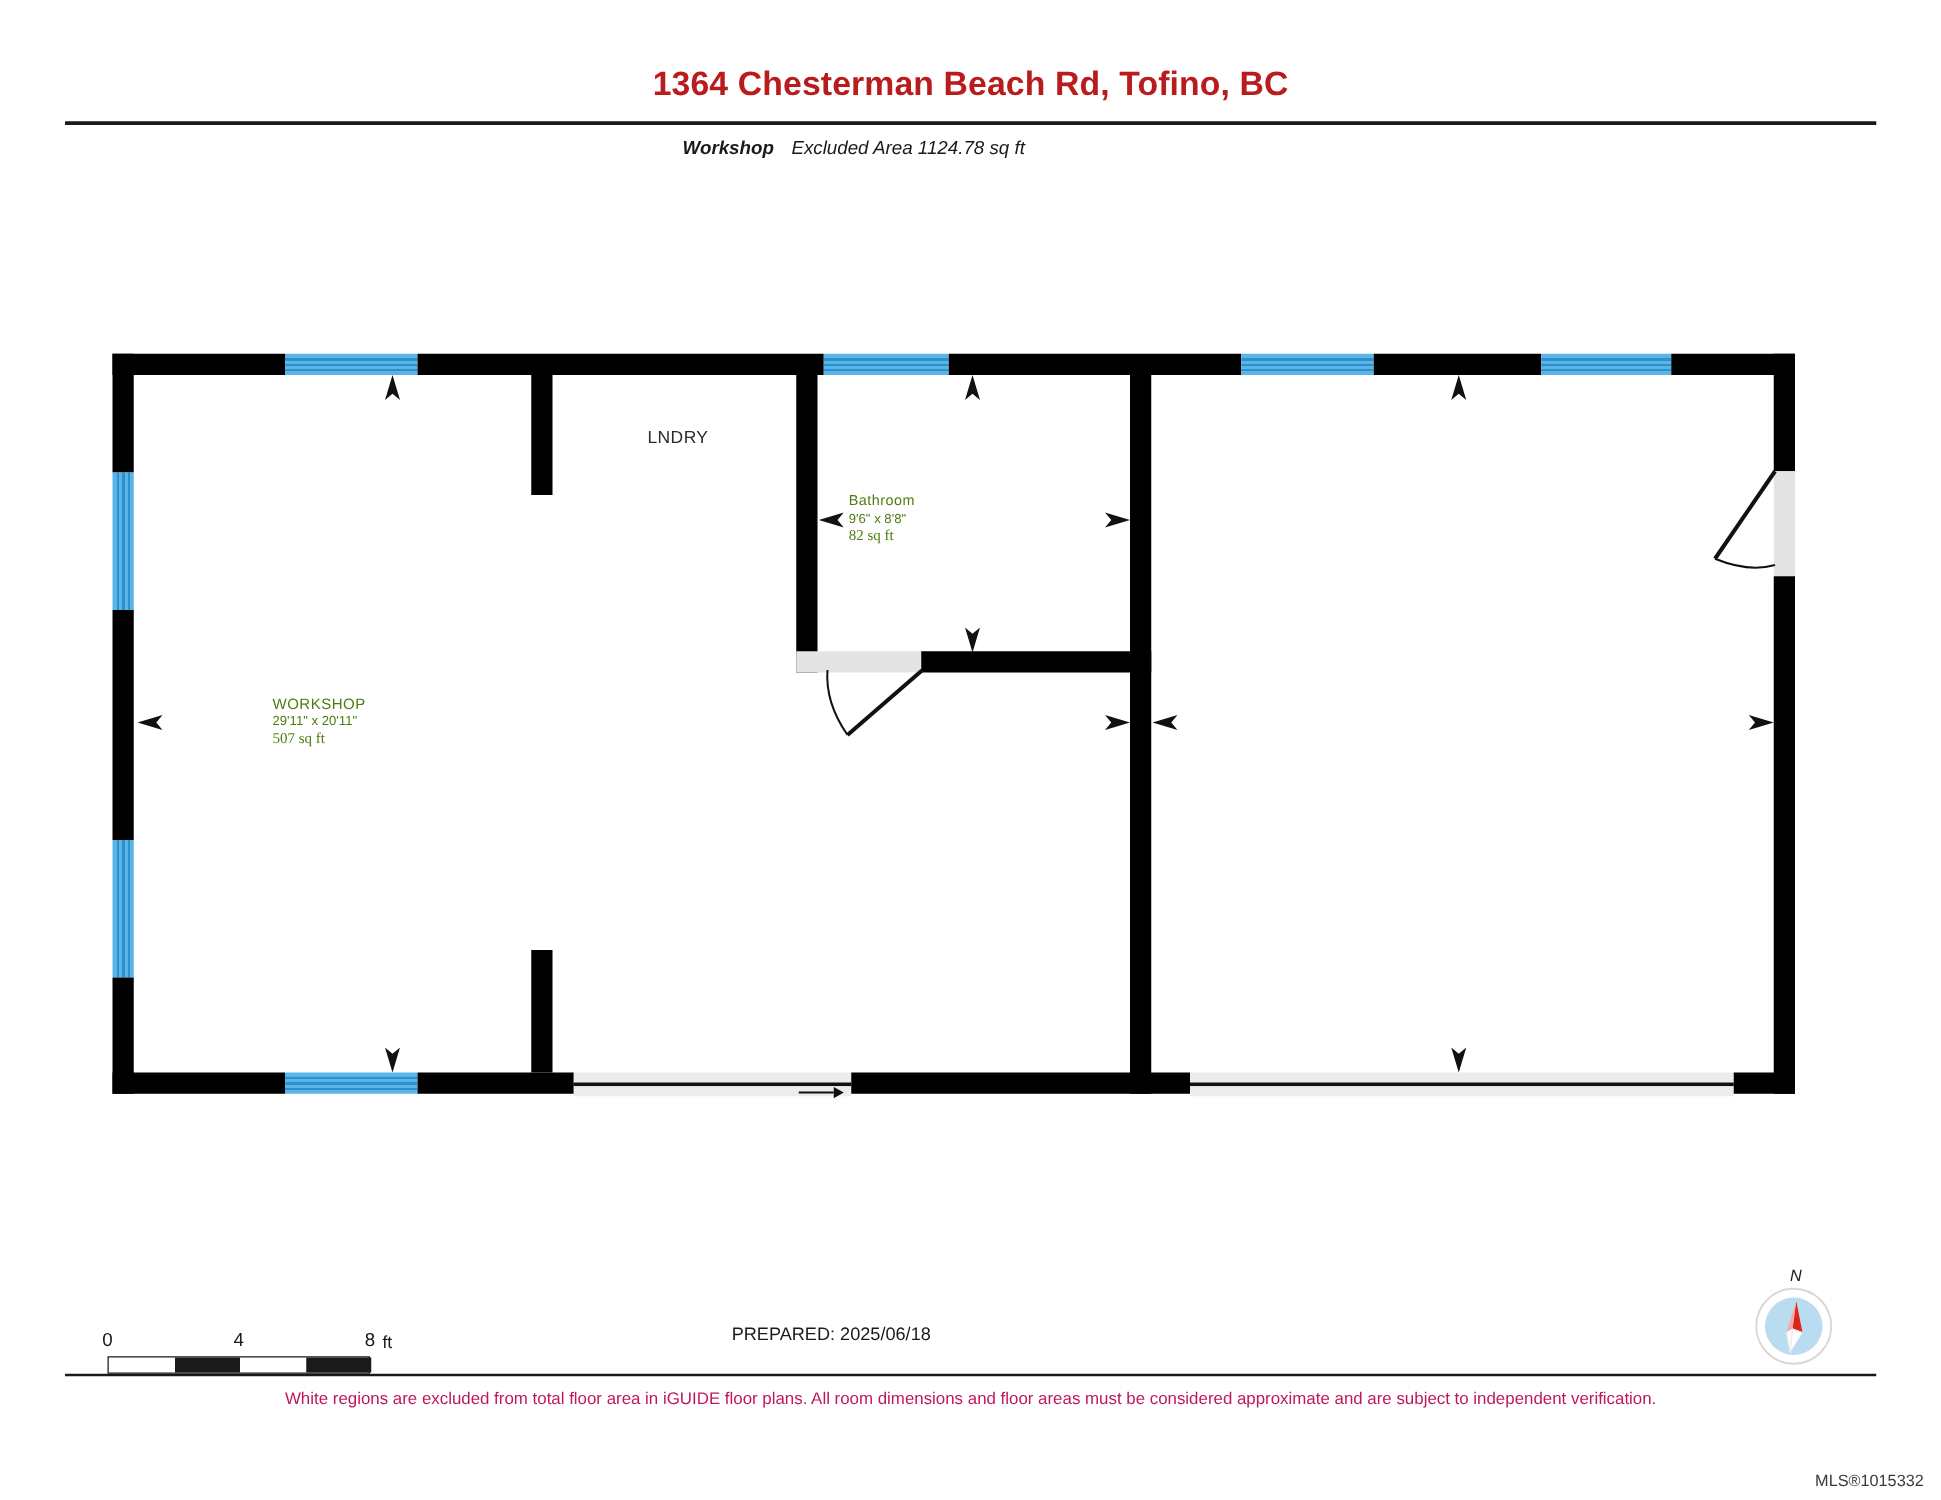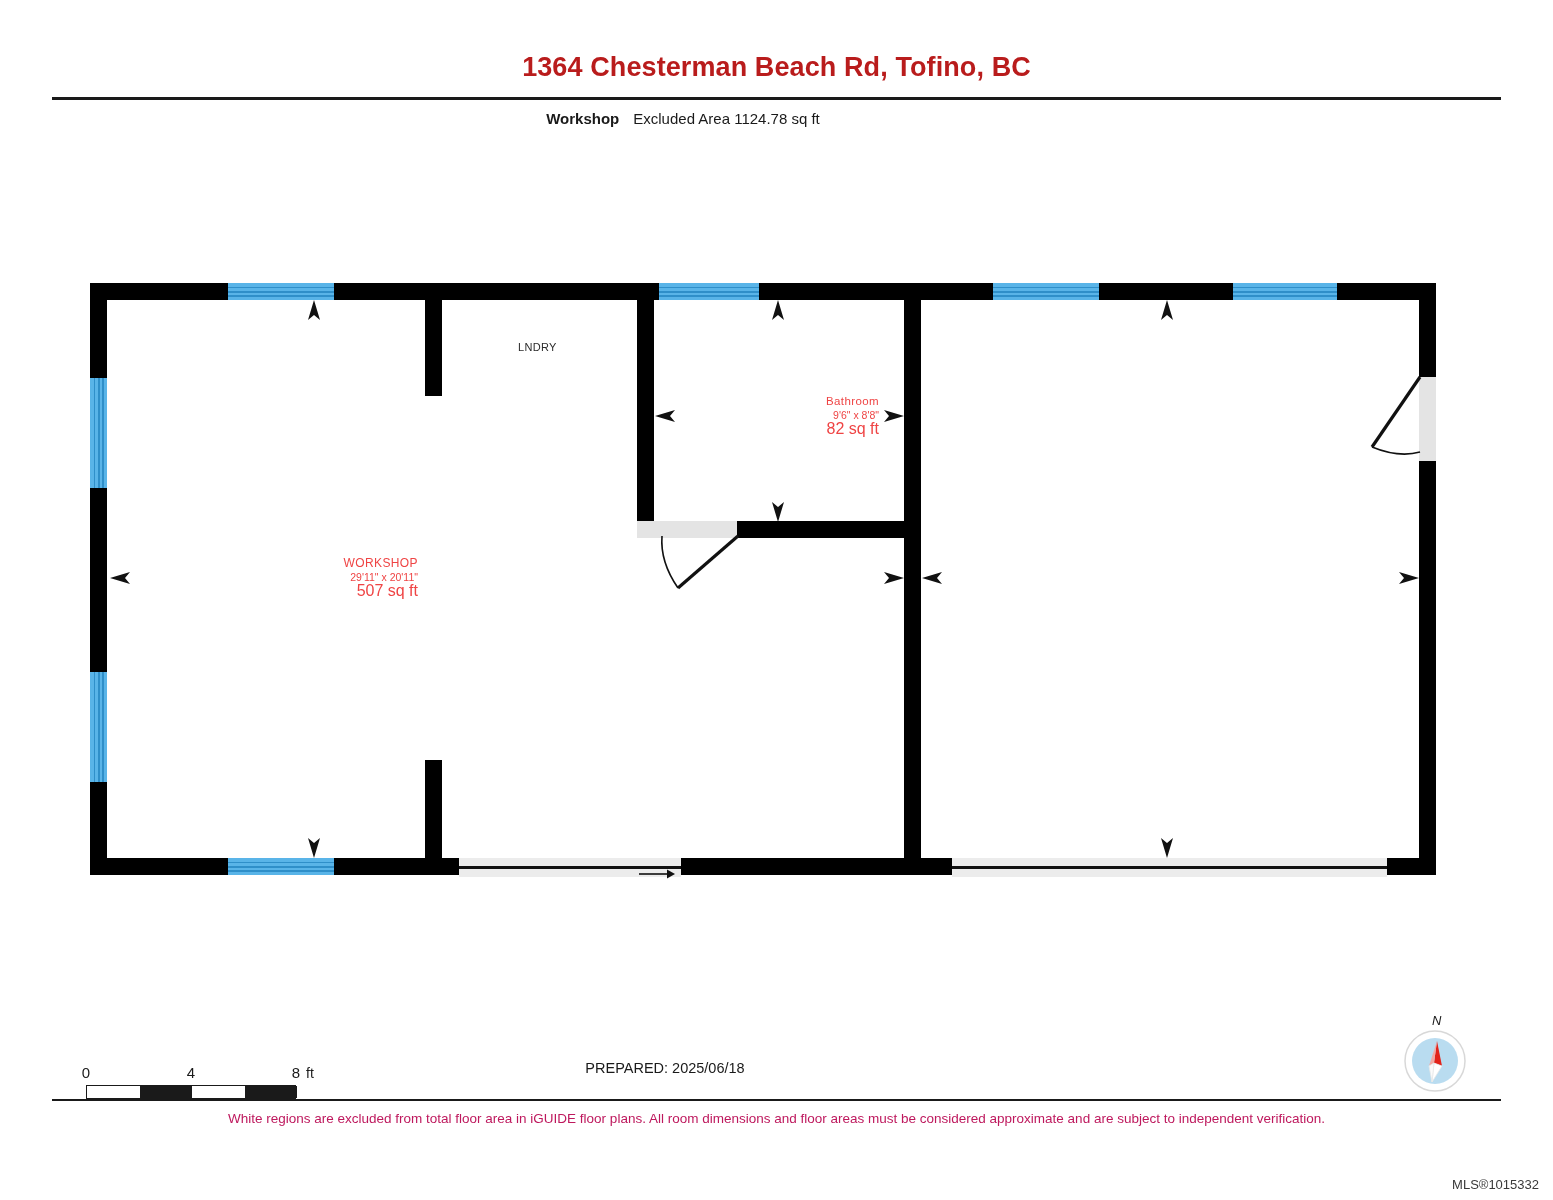--- a/index.html
+++ b/index.html
@@ -38,20 +38,21 @@
     height: 3px;
     background: #1a1a1a;
   }
   #subtitle {
     position: absolute;
     left: 0; top: 110px;
     width: 1366px;
     text-align: center;
     font-size: 15px;
     color: #1a1a1a;
+    font-style: italic;
   }
   #subtitle .lvl {
     font-weight: bold;
     margin-right: 14px;
   }
 
   
   #plan {
     position: absolute;
     left: 0; top: 0;
@@ -102,33 +103,33 @@
     background: #ececec;
   }
   .railline {
     position: absolute;
     background: #111111;
   }
 
   
   .room-label {
     position: absolute;
-    text-align: right;
+    text-align: left;
     line-height: 13.5px;
-    color: #ef4444;
+    color: #4d7c0f;
     white-space: nowrap;
   }
   .room-label .nm { font-size: 11.5px; letter-spacing: 0.4px; }
   .room-label .dm { font-size: 10.5px; }
-  .room-label .sf { font-size: 16px; }
+  .room-label .sf { font-size: 12px; font-family: Liberation Serif, serif; }
   .room-label.big .nm { font-size: 12px; }
 
   .plain-label {
     position: absolute;
-    font-size: 11px;
+    font-size: 14px;
     color: #2b2b2b;
     white-space: nowrap;
     letter-spacing: 0.3px;
   }
 
   
   .marker { position: absolute; }
 
   
   #scalebar { position: absolute; left: 86px; top: 1064px; }

